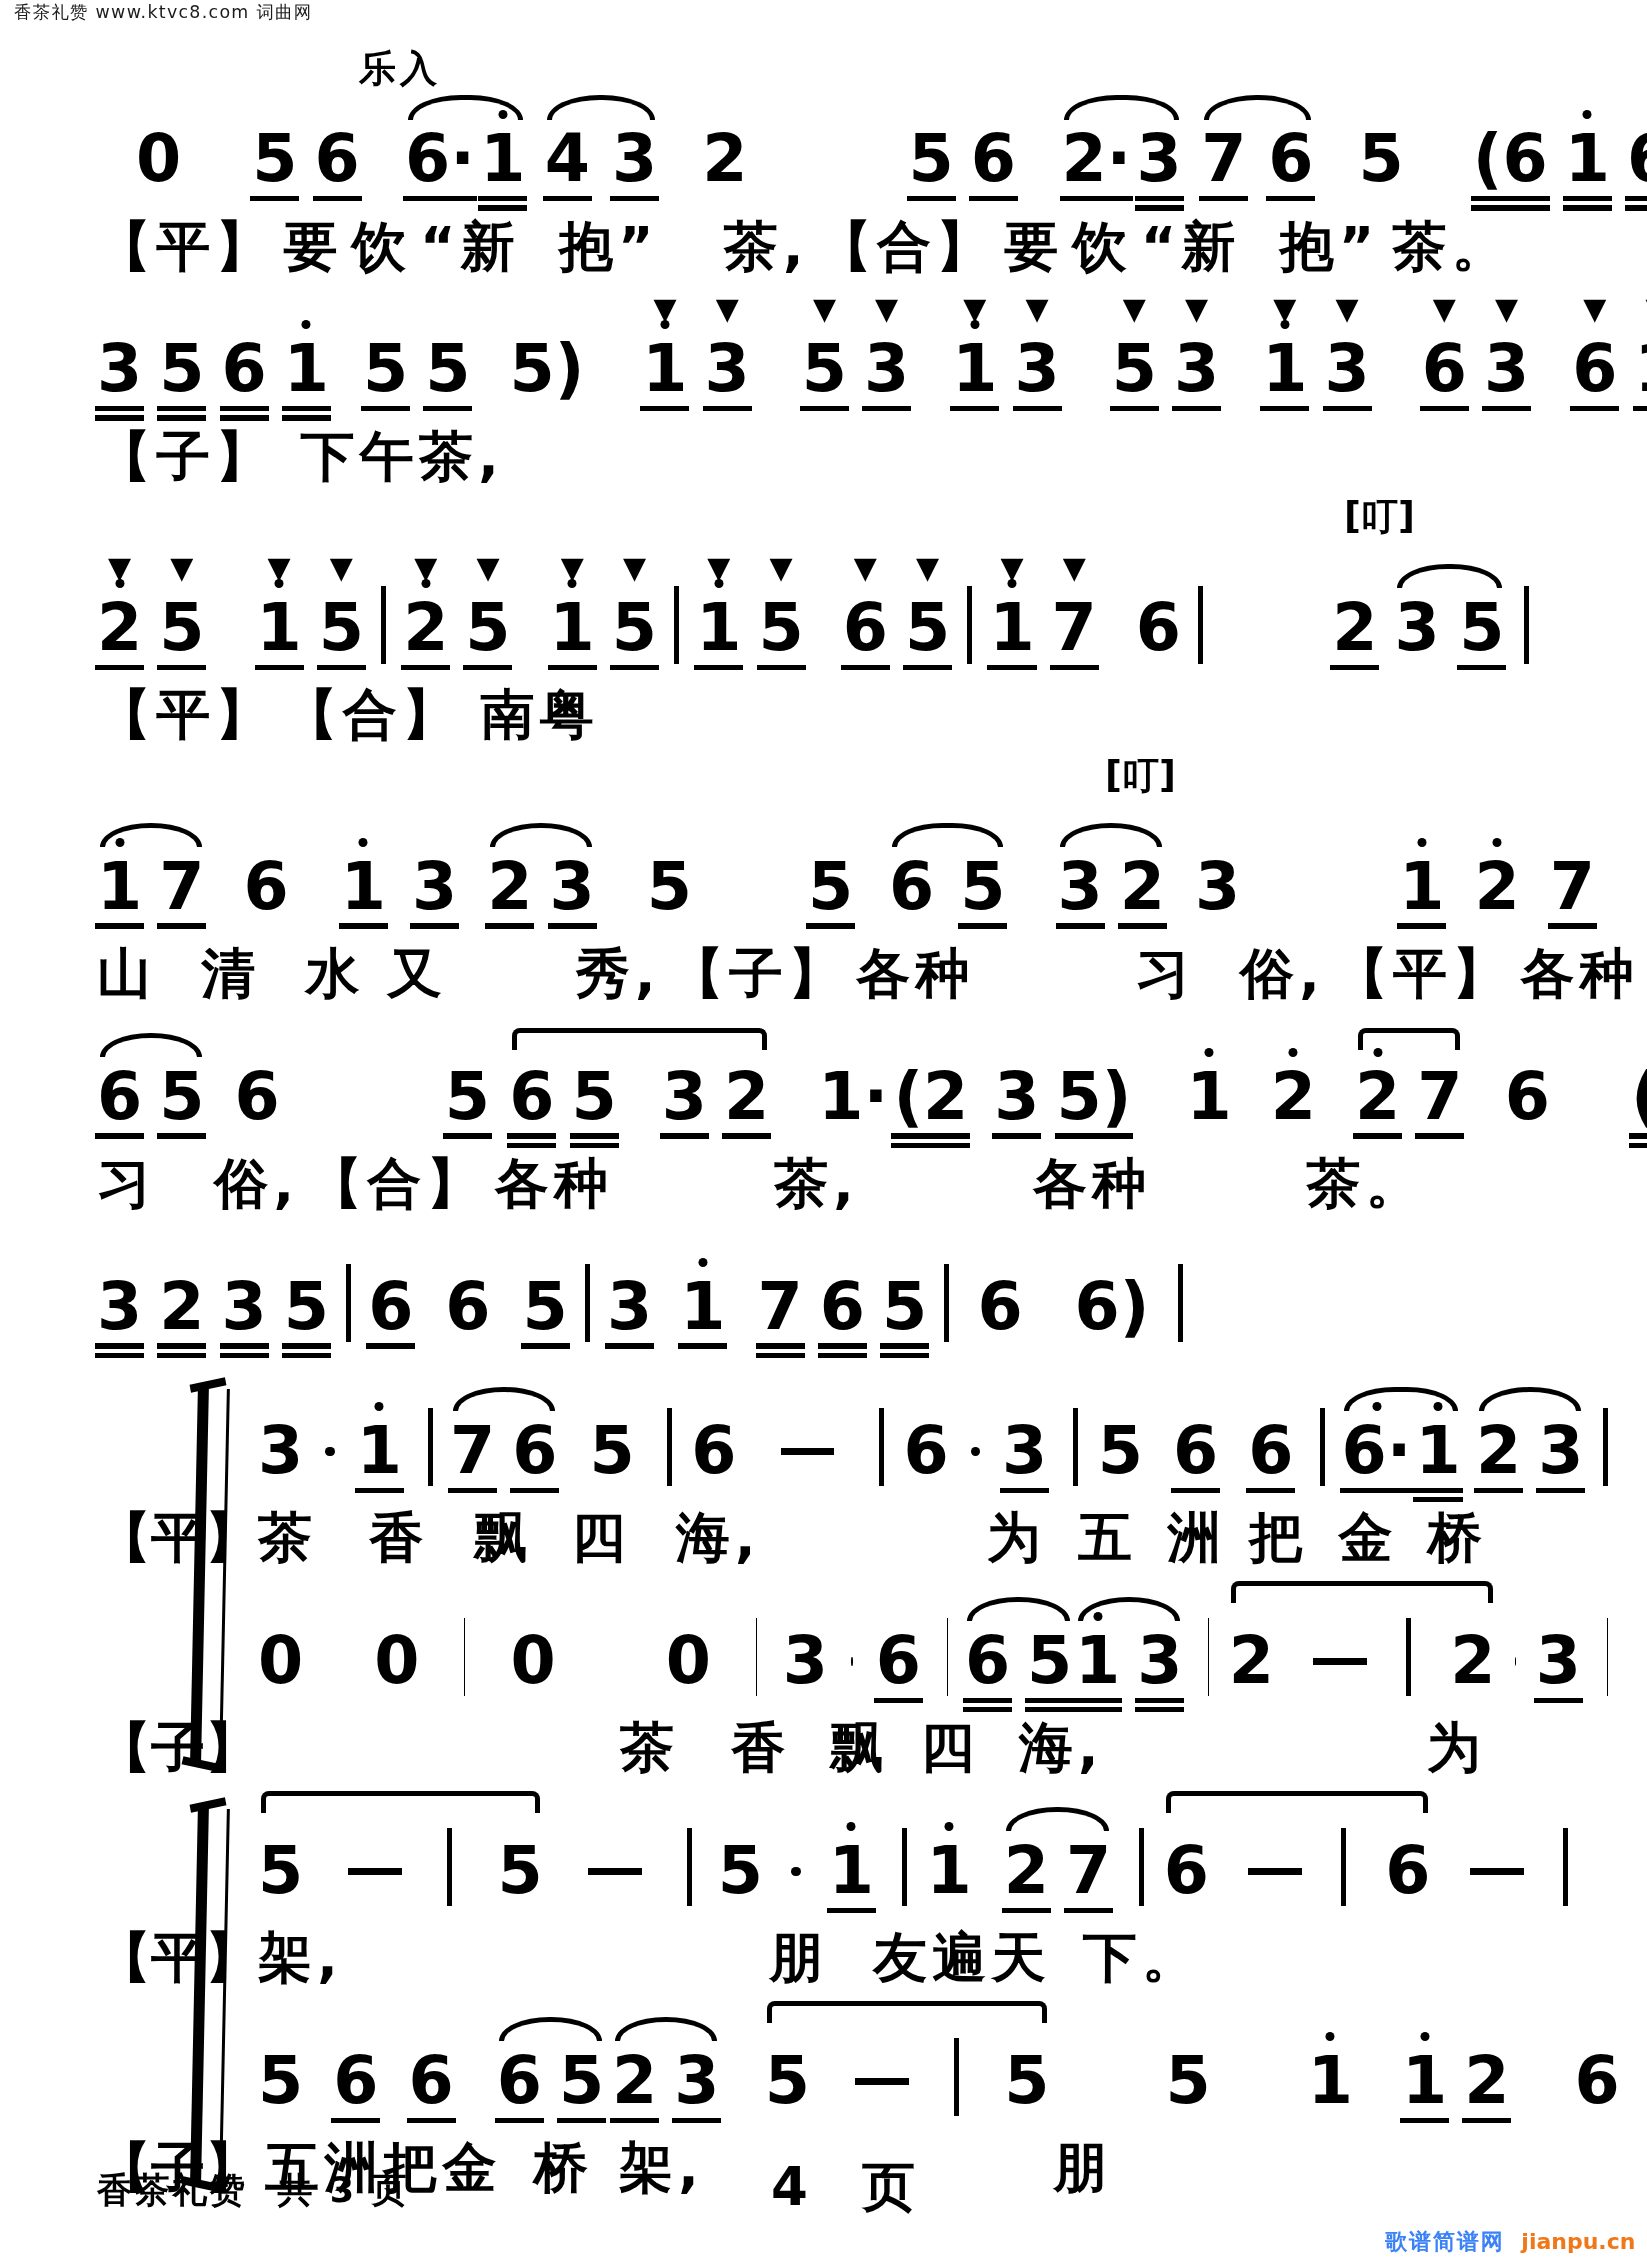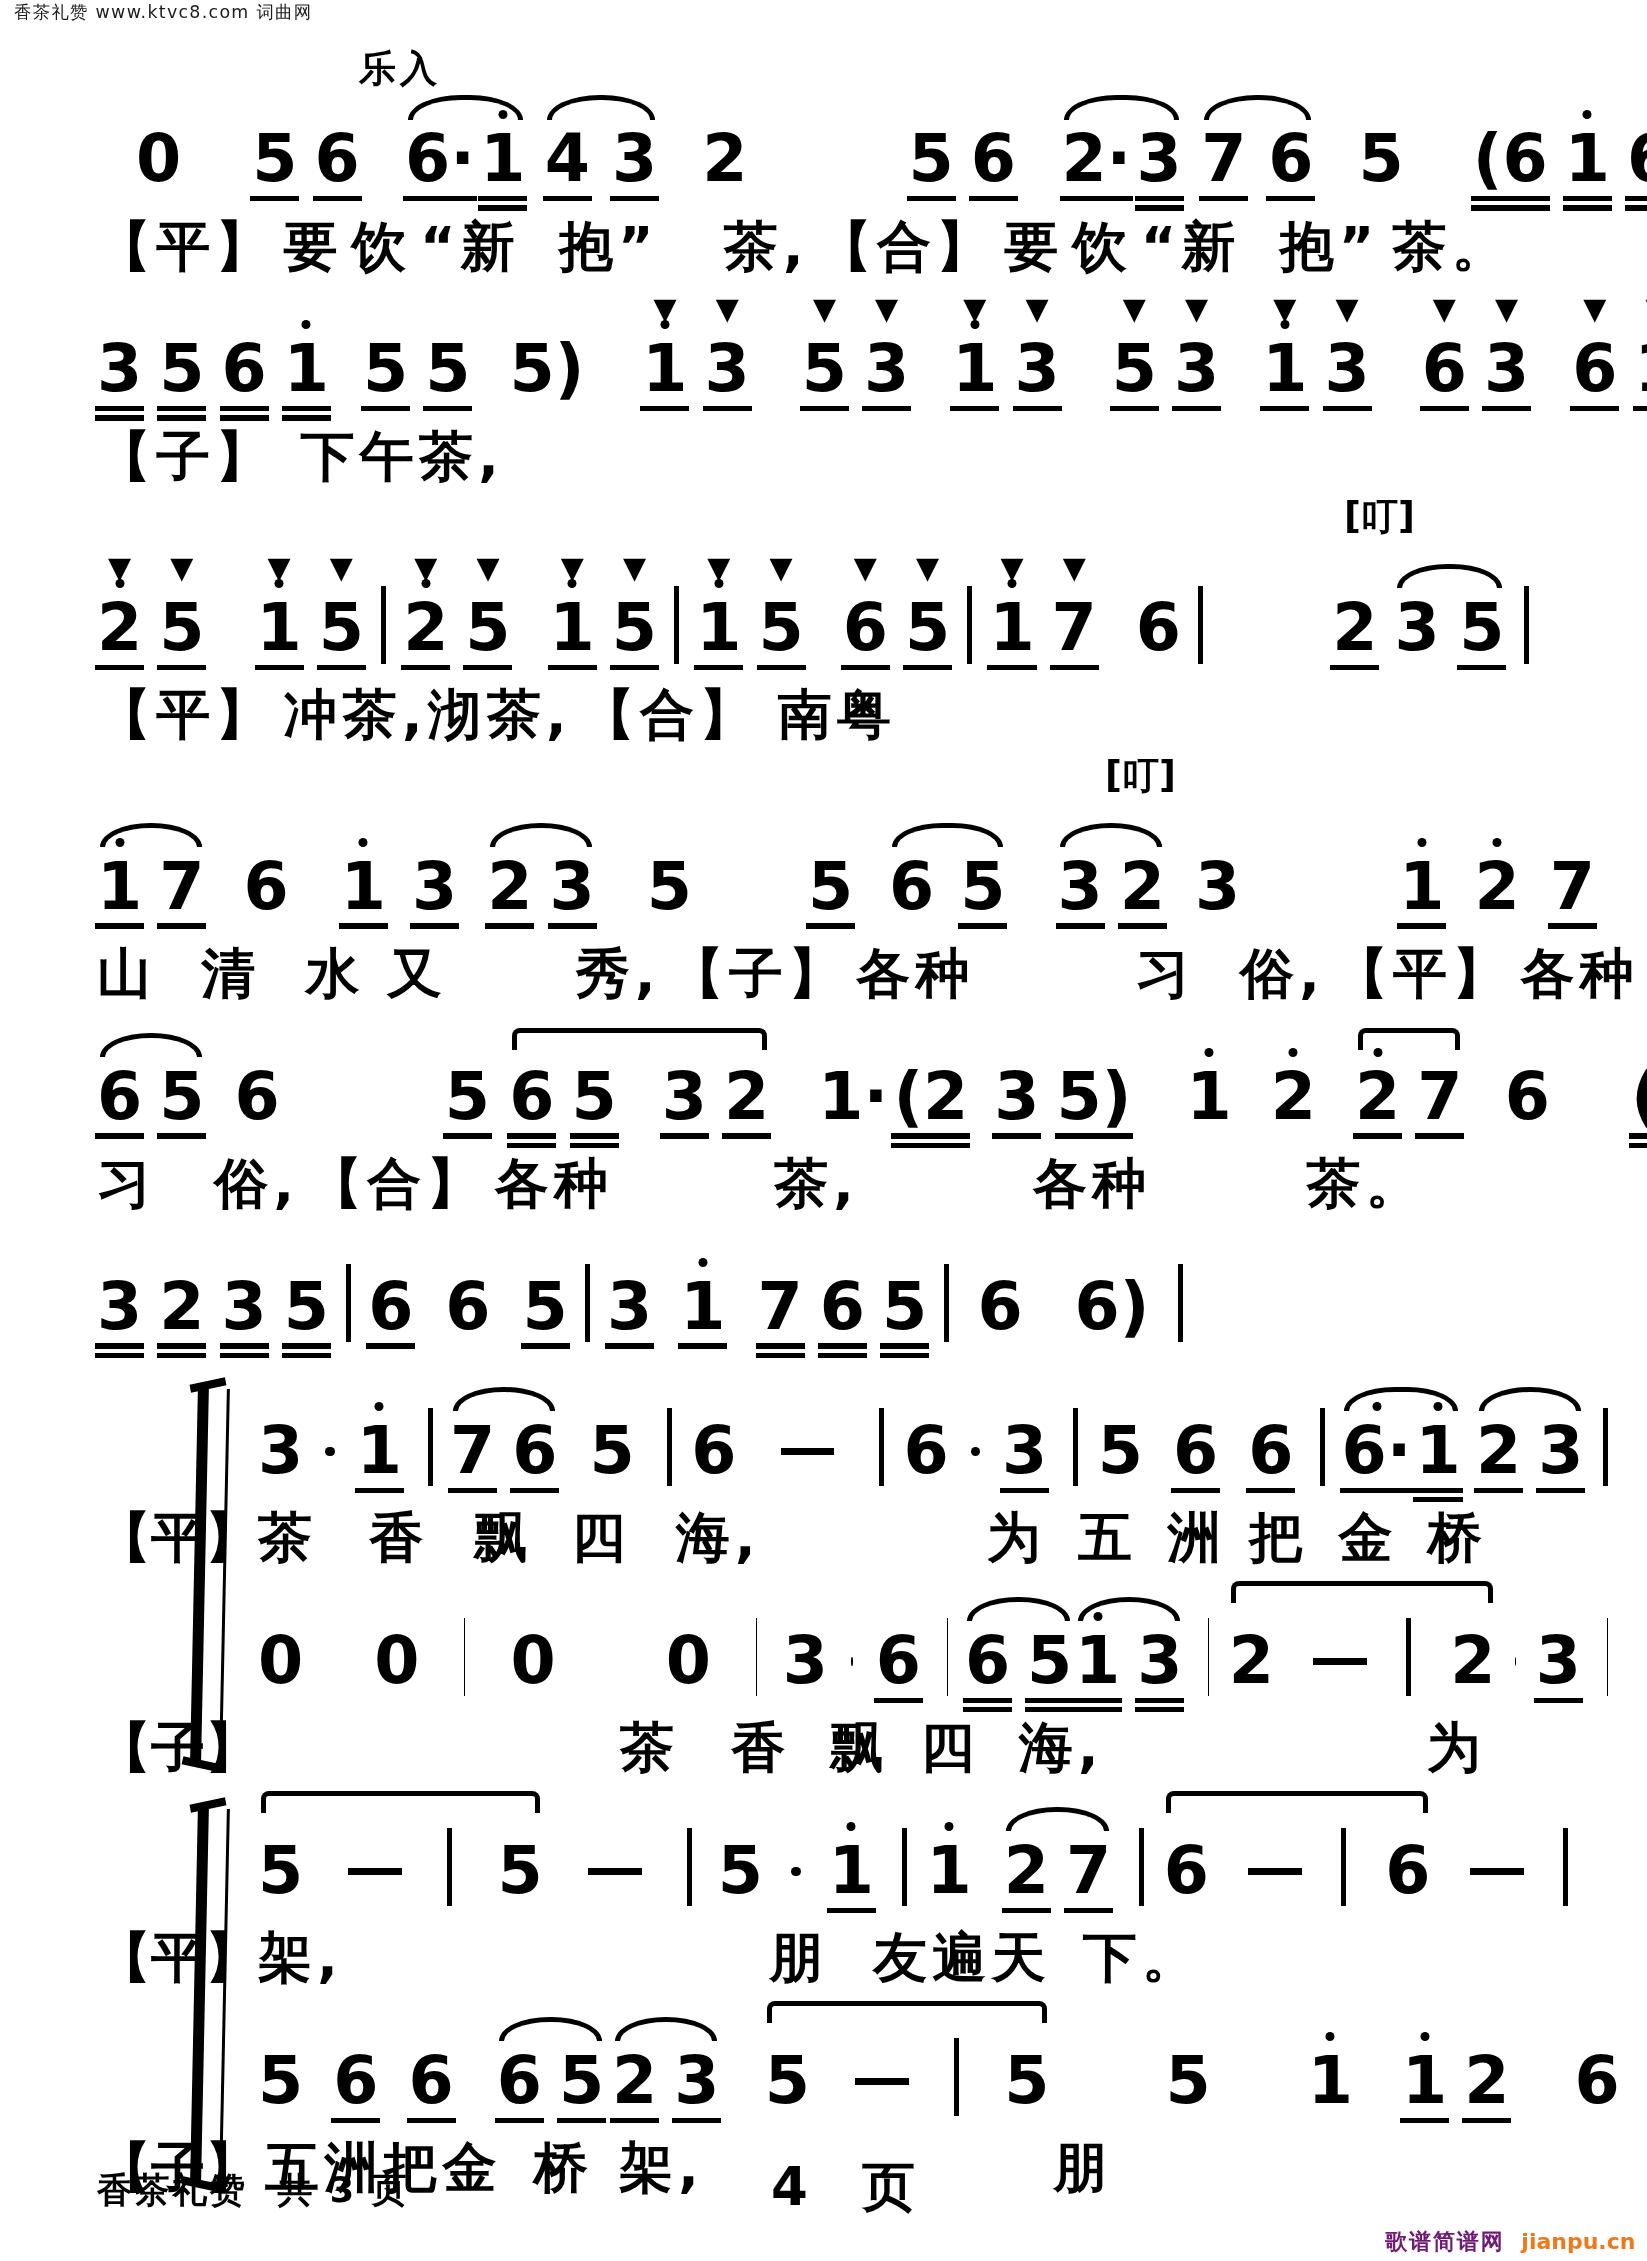--- a/index.html
+++ b/index.html
@@ -37,21 +37,21 @@
   .brace::after{bottom:-7.8px;transform:rotate(12deg);}
   .voicelabel{position:absolute;left:-161px;top:50%;transform:translateY(-50%);
               font:700 54px/1 "DejaVu Sans",sans-serif;}
   
   .footer{position:absolute;left:97px;right:58px;bottom:48px;height:58px;font:700 35px/1 "DejaVu Sans",sans-serif;}
   .footer-left{position:absolute;left:0;bottom:5.2px;letter-spacing:2.6px;}
   .footer-left .tp{margin-left:30px;}
   .pagenum{position:absolute;left:50%;transform:translateX(-50%);bottom:0;font-size:53px;display:flex;}
   .pagenum .pn-sep{display:inline-block;width:54px;}
   .wm-bottom{position:absolute;bottom:7.8px;right:11.6px;font:700 22px/1 "DejaVu Sans",sans-serif;}
-  .wm-site{color:#701a75;letter-spacing:1.9px;margin-top:47px;}
+  .wm-site{color:#3b82f6;letter-spacing:1.9px;margin-top:47px;}
   .wm-url{color:#f07818;margin-left:9px;}
 </style>
 </head>
 <body>
 
 <div class="sheet">
   <div class="wm-top">香茶礼赞 www.ktvc8.com 词曲网</div>
 
   <div class="score" id="score">
       <div class="noterow" style="padding-left: 39px;">
@@ -164,21 +164,20 @@
         <span class="note" style="margin-left: 129px;">2<i class="ul1"></i></span>
         <span class="grp" style="margin-left: 17px;">
           <i class="arc arc-round"></i>
           <span class="note" style="margin-left: 0px;">3</span>
           <span class="note" style="margin-left: 19.4px;">5<i class="ul1"></i></span>
         </span>
         <span class="bar" style="margin-left: 19.4px;"></span>
       </div>
       <div class="lyricrow">
         <span class="lyr" style="margin-left: 0px;">【平】</span>
-        <span class="lyr" style="margin-left: 9px;">冲茶,沏茶,</span>
         <span class="lyr" style="margin-left: 9px;">【合】</span>
         <span class="lyr" style="margin-left: 19.4px;">南粤</span>
       </div>
       <div class="dingrow"><span class="ding" style="margin-left: 1008px;">[叮]</span></div>
       <div class="noterow">
         <span class="grp" style="margin-left: 0px;">
           <i class="arc arc-round"></i>
           <span class="note" style="margin-left: 0px;">1<i class="da"></i><i class="ul1"></i></span>
           <span class="note" style="margin-left: 17px;">7<i class="ul1"></i></span>
         </span>

